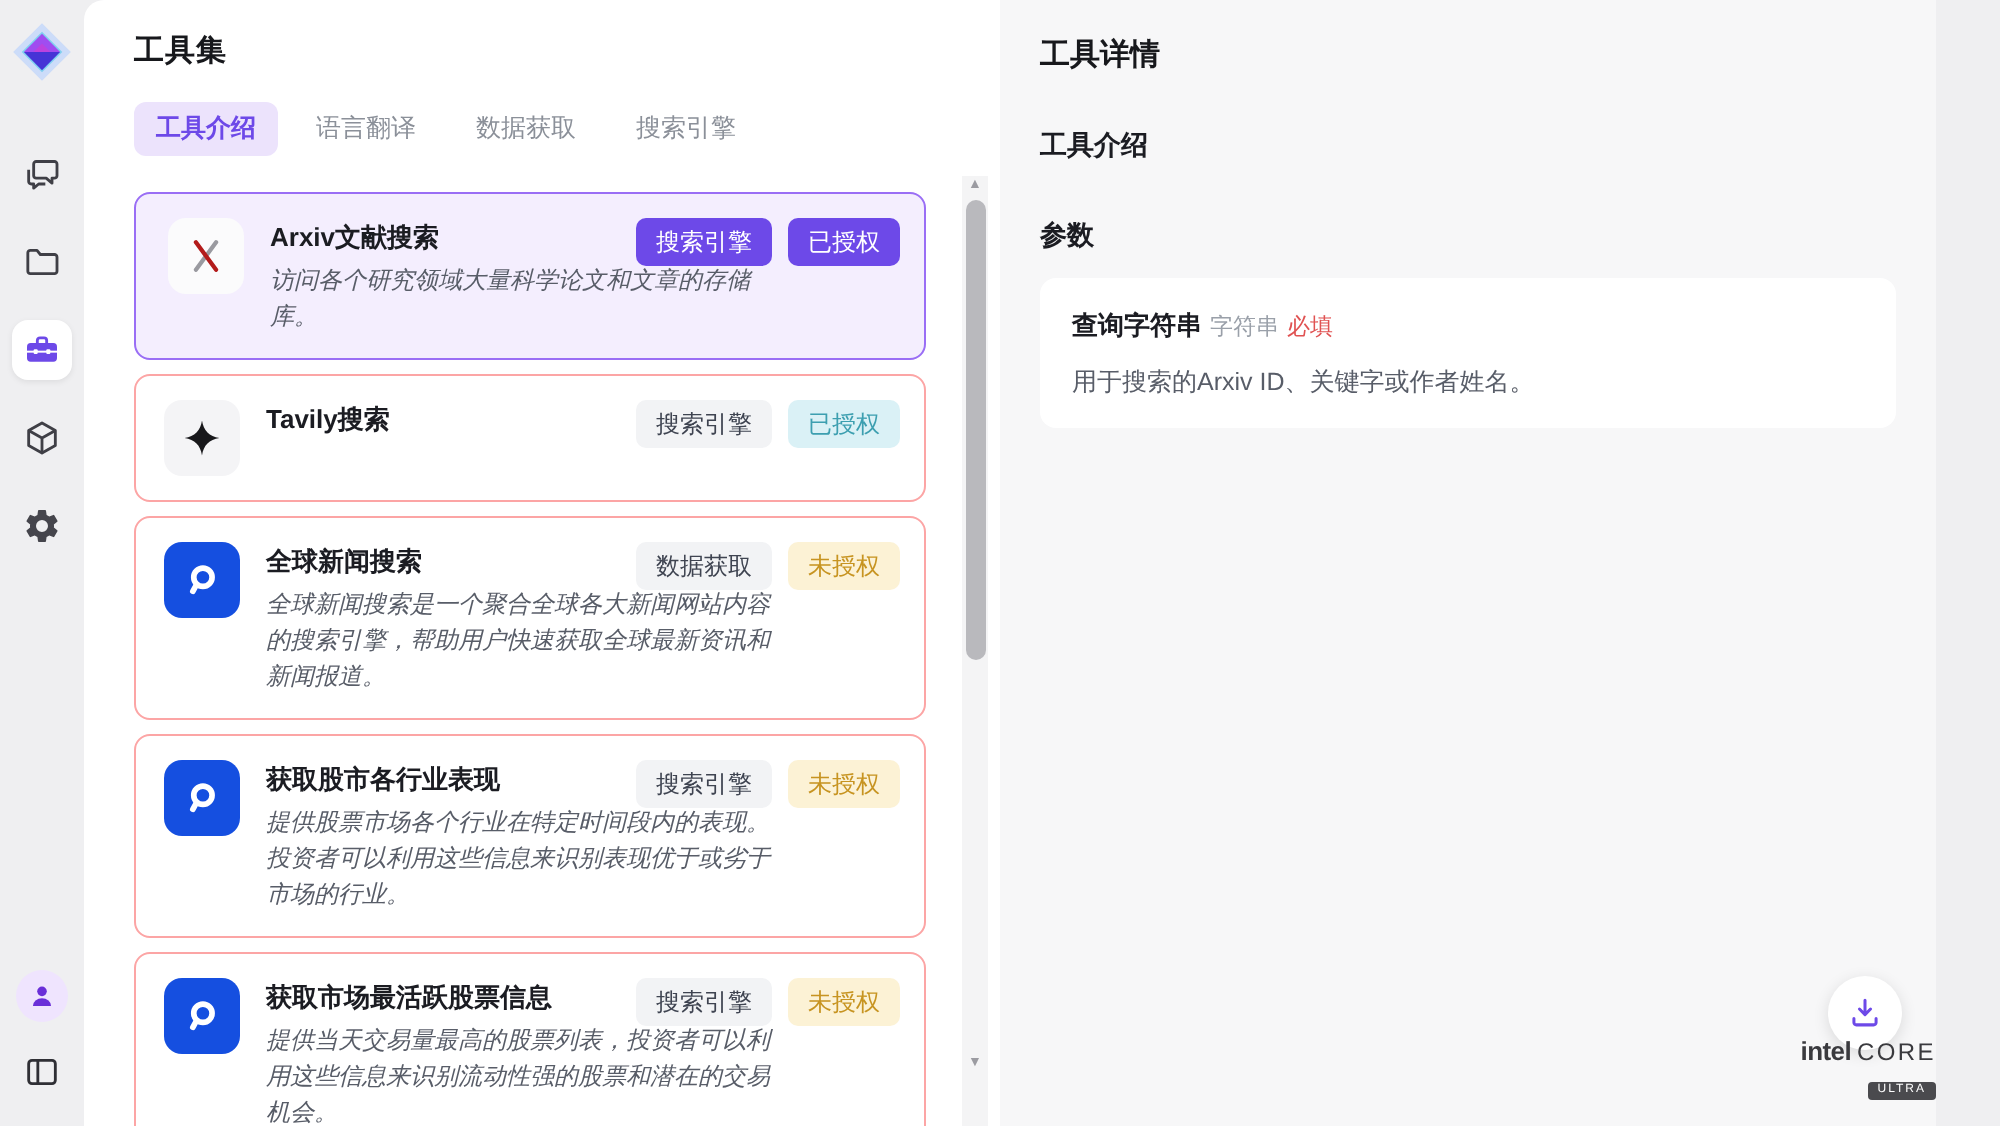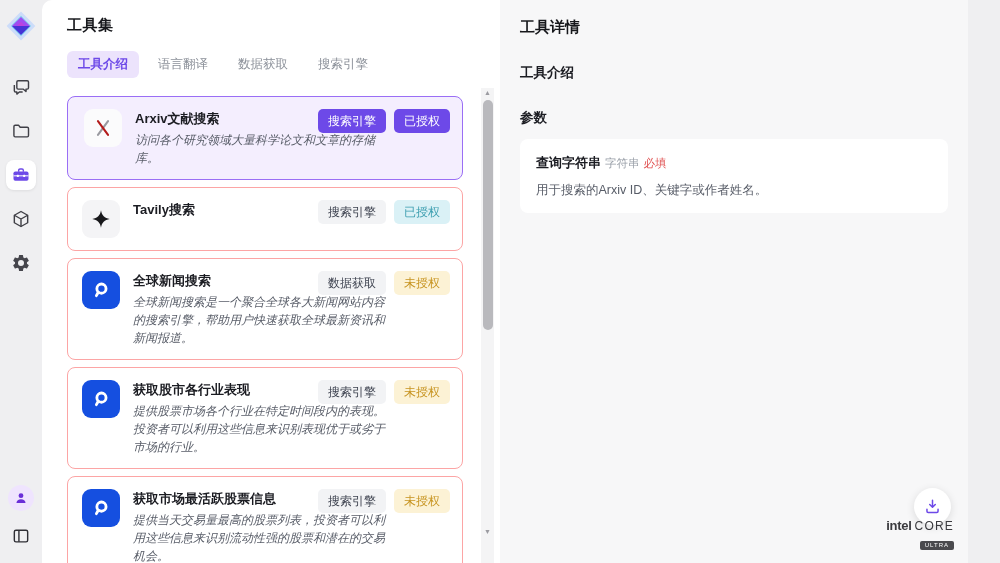--- a/index.html
+++ b/index.html
@@ -67,21 +67,21 @@
   .param-name { font-size:13px; font-weight:bold; color:#1b1c22; }
   .param-type { font-size:11.5px; color:#9aa0a9; }
   .param-required { font-size:11.5px; color:#e05252; }
   .param-desc { font-size:12.5px; color:#585d68; margin-top:8px; line-height:18px; }
 
   .fab { position:absolute; right:17px; bottom:38px; width:37px; height:37px; border-radius:50%;
     background:#ffffff; box-shadow:0 2px 8px rgba(0,0,0,.12); display:flex;
     align-items:center; justify-content:center; cursor:pointer; border:none; }
   .fab svg { width:19px; height:19px; }
 
-  .brand { position:absolute; right:14px; bottom:12px; text-align:right; color:#3a3a3e; }
+  .brand { position:absolute; right:0; bottom:12px; text-align:right; color:#3a3a3e; }
   .brand-row { display:flex; align-items:baseline; gap:3px; justify-content:flex-end; }
   .brand-intel { font-size:13px; font-weight:bold; letter-spacing:-.3px; }
   .brand-core { font-size:12px; letter-spacing:1.2px; text-transform:uppercase; font-weight:400; }
   .brand-sub { display:inline-block; background:#4a4a4e; color:#fff; font-size:6px;
     letter-spacing:1px; padding:1.5px 5px; border-radius:2px; margin-top:1px; text-transform:uppercase; }
 </style>
 </head>
 <body>
 
 <div class="app">

